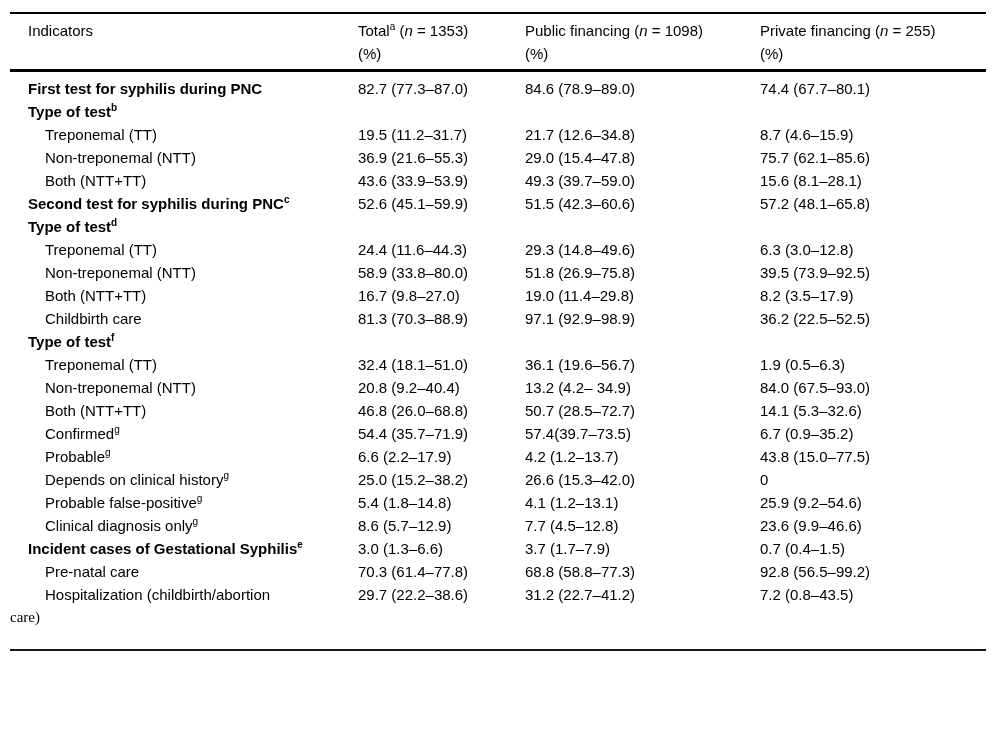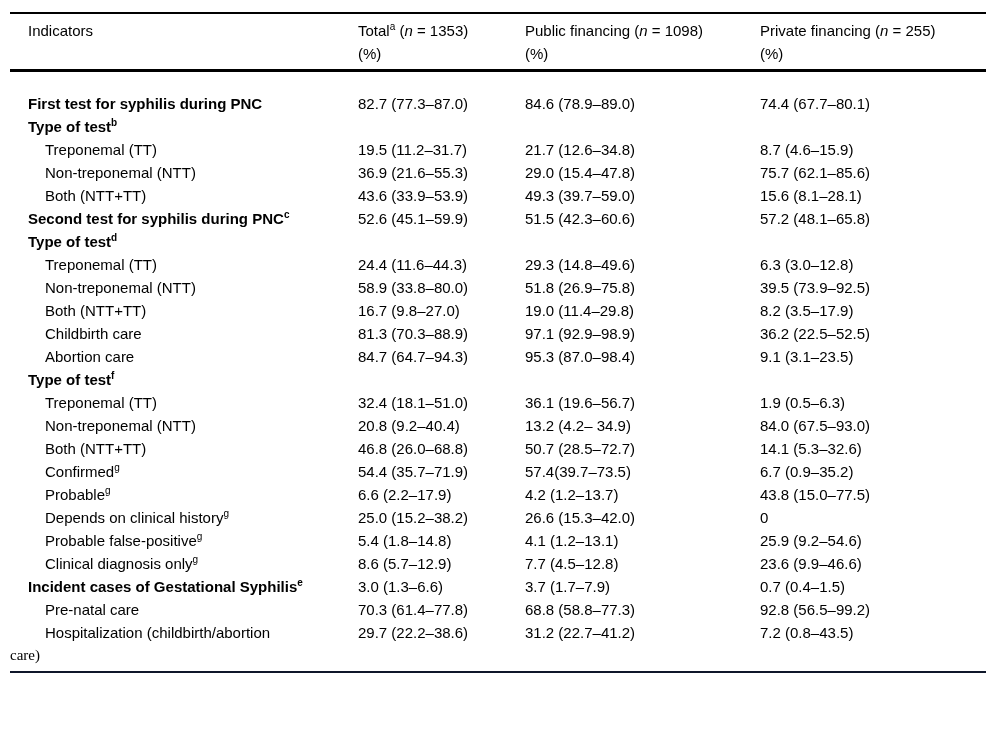--- a/index.html
+++ b/index.html
@@ -24,22 +24,22 @@
     font-weight: 400;
     font-size: 15px;
     line-height: 23px;
     padding: 0;
     overflow: visible;
   }
   th.c-label, td.c-label { padding-left: 18px; }
   thead th { padding-top: 5px; padding-bottom: 4px; }
   td.indent { padding-left: 35px; }
   .bold { font-weight: 700; }
-  tbody tr:first-child td { padding-top: 20px; }
-  tbody tr:last-child td { padding-bottom: 4px; }
+  tbody tr:first-child td { padding-top: 5px; }
+  tbody tr:last-child td { padding-bottom: 20px; }
   sup { font-size: 10px; line-height: 0; vertical-align: super; }
   .hline, .line { display: block; }
   .outdent { margin-left: -35px; font-family: Liberation Serif, serif; }
   .ws { white-space: pre; }
   i { font-style: italic; }
 </style>
 </head>
 <body>
 
 <div class="page">
@@ -152,28 +152,20 @@
         </tr>
         <tr>
           <td class="c-label indent">
             <span class="line">Childbirth care</span>
           </td>
           <td class="c-val">81.3 (70.3–88.9)</td>
           <td class="c-val">97.1 (92.9–98.9)</td>
           <td class="c-val">36.2 (22.5–52.5)</td>
         </tr>
         <tr>
-          <td class="c-label indent">
-            <span class="line">Abortion care</span>
-          </td>
-          <td class="c-val">84.7 (64.7–94.3)</td>
-          <td class="c-val">95.3 (87.0–98.4)</td>
-          <td class="c-val">9.1 (3.1–23.5)</td>
-        </tr>
-        <tr>
           <td class="c-label bold">
             <span class="line">Type of test<sup>f</sup></span>
           </td>
           <td class="c-val"></td>
           <td class="c-val"></td>
           <td class="c-val"></td>
         </tr>
         <tr>
           <td class="c-label indent">
             <span class="line">Treponemal (TT)</span>

